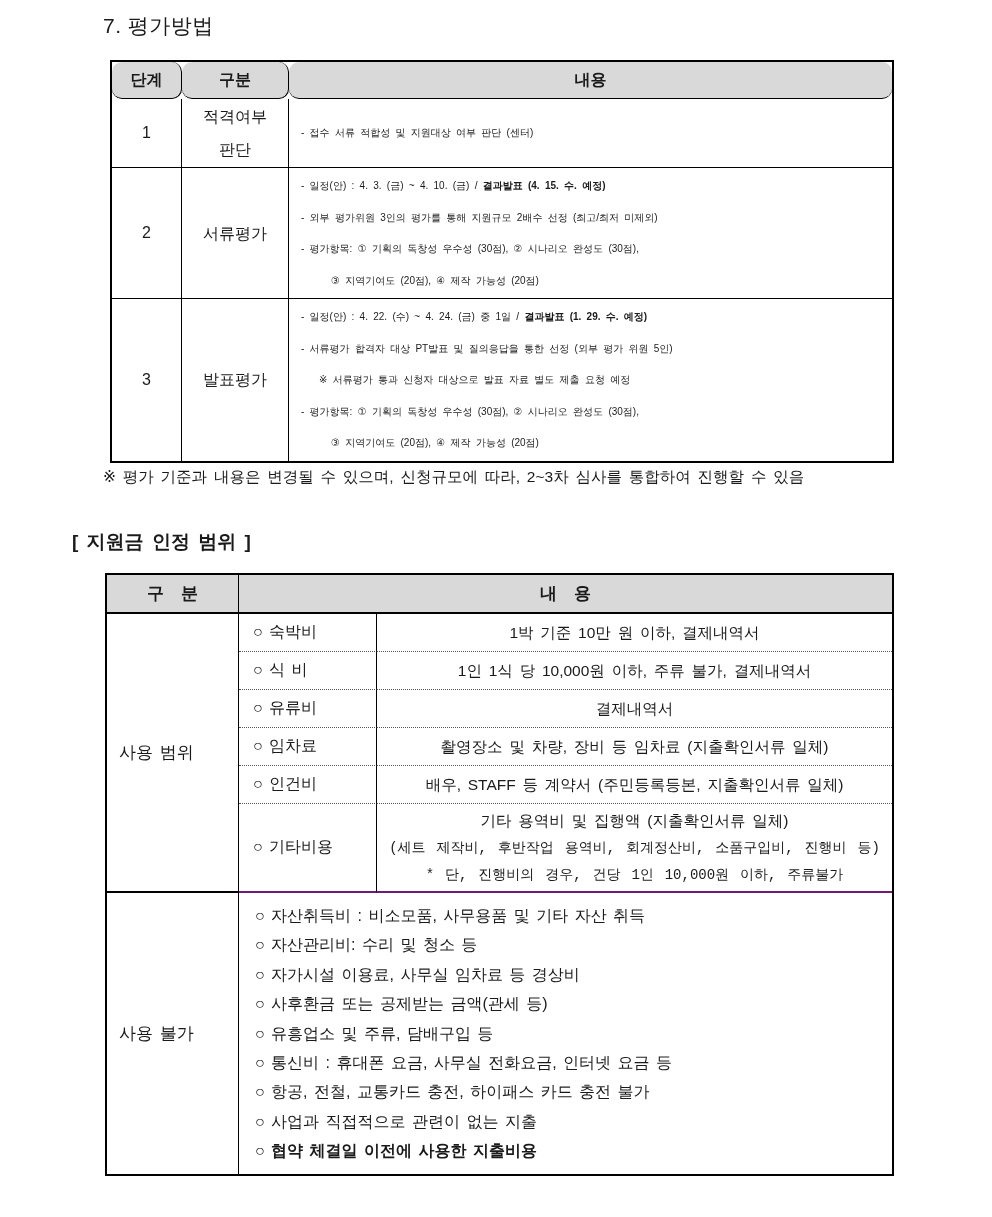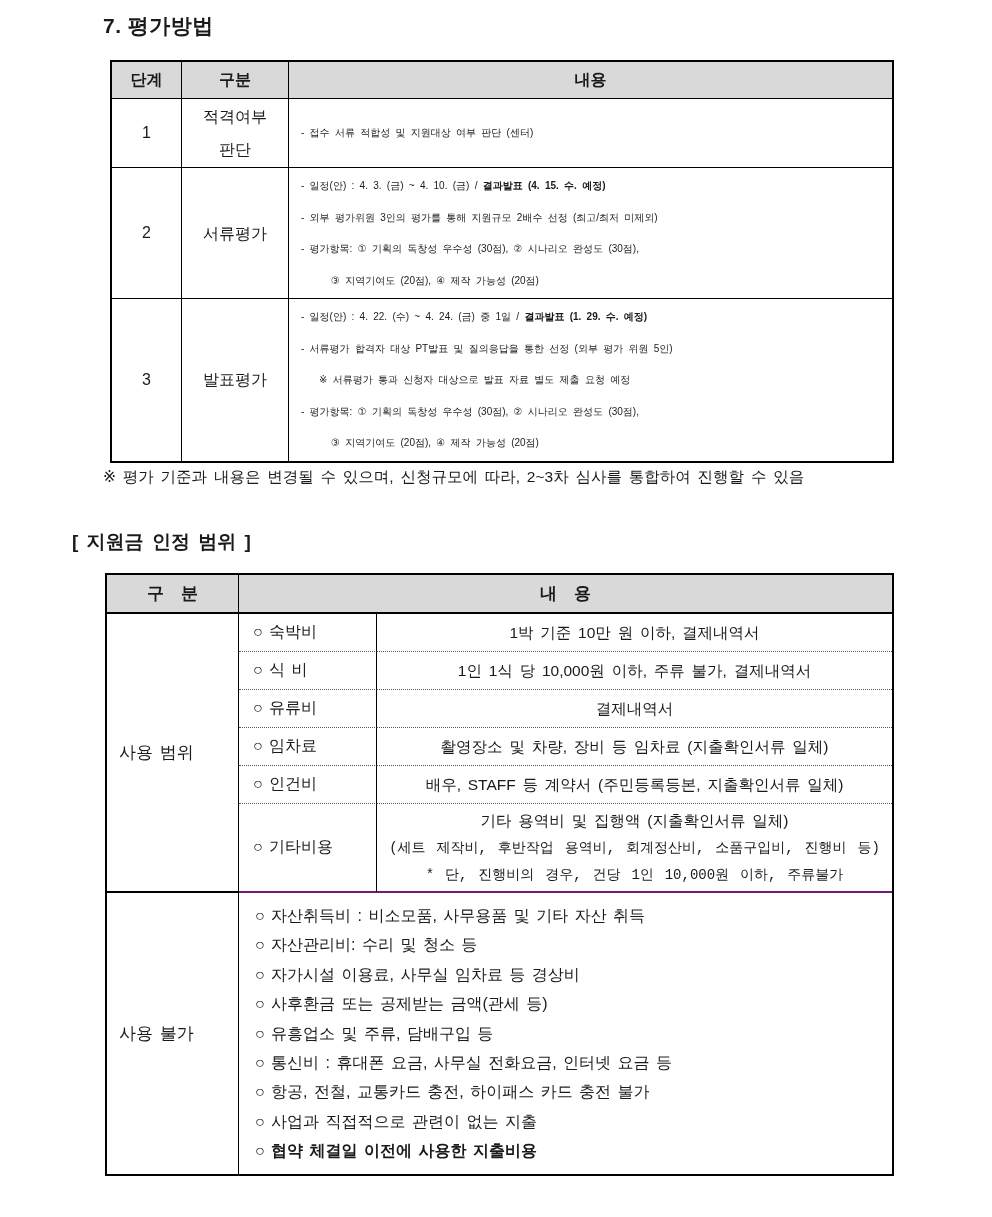--- a/index.html
+++ b/index.html
@@ -3,39 +3,39 @@
 <meta charset="utf-8">
 <style>
   html,body{margin:0;padding:0;background:#ffffff;}
   .page{
     position:relative;width:992px;height:1217px;background:#ffffff;
     font-family:"Liberation Sans","DejaVu Sans",sans-serif;
     color:#1a1a1a;overflow:hidden;
   }
   .doc-title{
     position:absolute;left:103px;top:12px;margin:0;
-    font-size:21px;font-weight:bold;letter-spacing:.5px;
+    font-size:21px;font-weight:normal;letter-spacing:.5px;
   }
   .note{
     position:absolute;left:103px;top:467px;margin:0;width:830px;
     font-size:15.5px;word-spacing:2.5px;
   }
   .sec-title{
     position:absolute;left:72px;top:529px;margin:0;
     font-size:19px;font-weight:bold;word-spacing:3px;
   }
   table.tbl{border-collapse:separate;border-spacing:0;table-layout:fixed;border:2px solid #000;}
   .tbl1{position:absolute;left:110px;top:60px;width:780px;}
   .tbl2{position:absolute;left:105px;top:573px;width:785px;}
   .tbl th,.tbl td{border-right:1px solid #000;border-bottom:1px solid #000;vertical-align:middle;}
   .tbl th:last-child,.tbl td:last-child{border-right:none;}
   .tbl tr:last-child>td{border-bottom:none;}
   .tbl thead th{background:#d9d9d9;font-weight:bold;text-align:center;}
   
-  .tbl1 thead th{height:34px;font-size:16px;}
+  .tbl1 thead th{height:34px;font-size:16px;border-radius:10px;}
   #eval-body tr:nth-child(1){height:69px;}
   #eval-body tr:nth-child(2){height:126px;}
   #eval-body tr:nth-child(3){height:159px;}
   .tbl1 td.c{text-align:center;font-size:16px;}
   .tbl1 td.cat div{line-height:33px;}
   .tbl1 td.content{padding:2px 8px 2px 12px;font-size:10px;word-spacing:2.5px;}
   .tbl1 .line{line-height:31.5px;}
   .tbl1 .line.ind1{padding-left:30px;}
   .tbl1 .line.ind2{padding-left:18px;}
   .b{font-weight:bold;}

